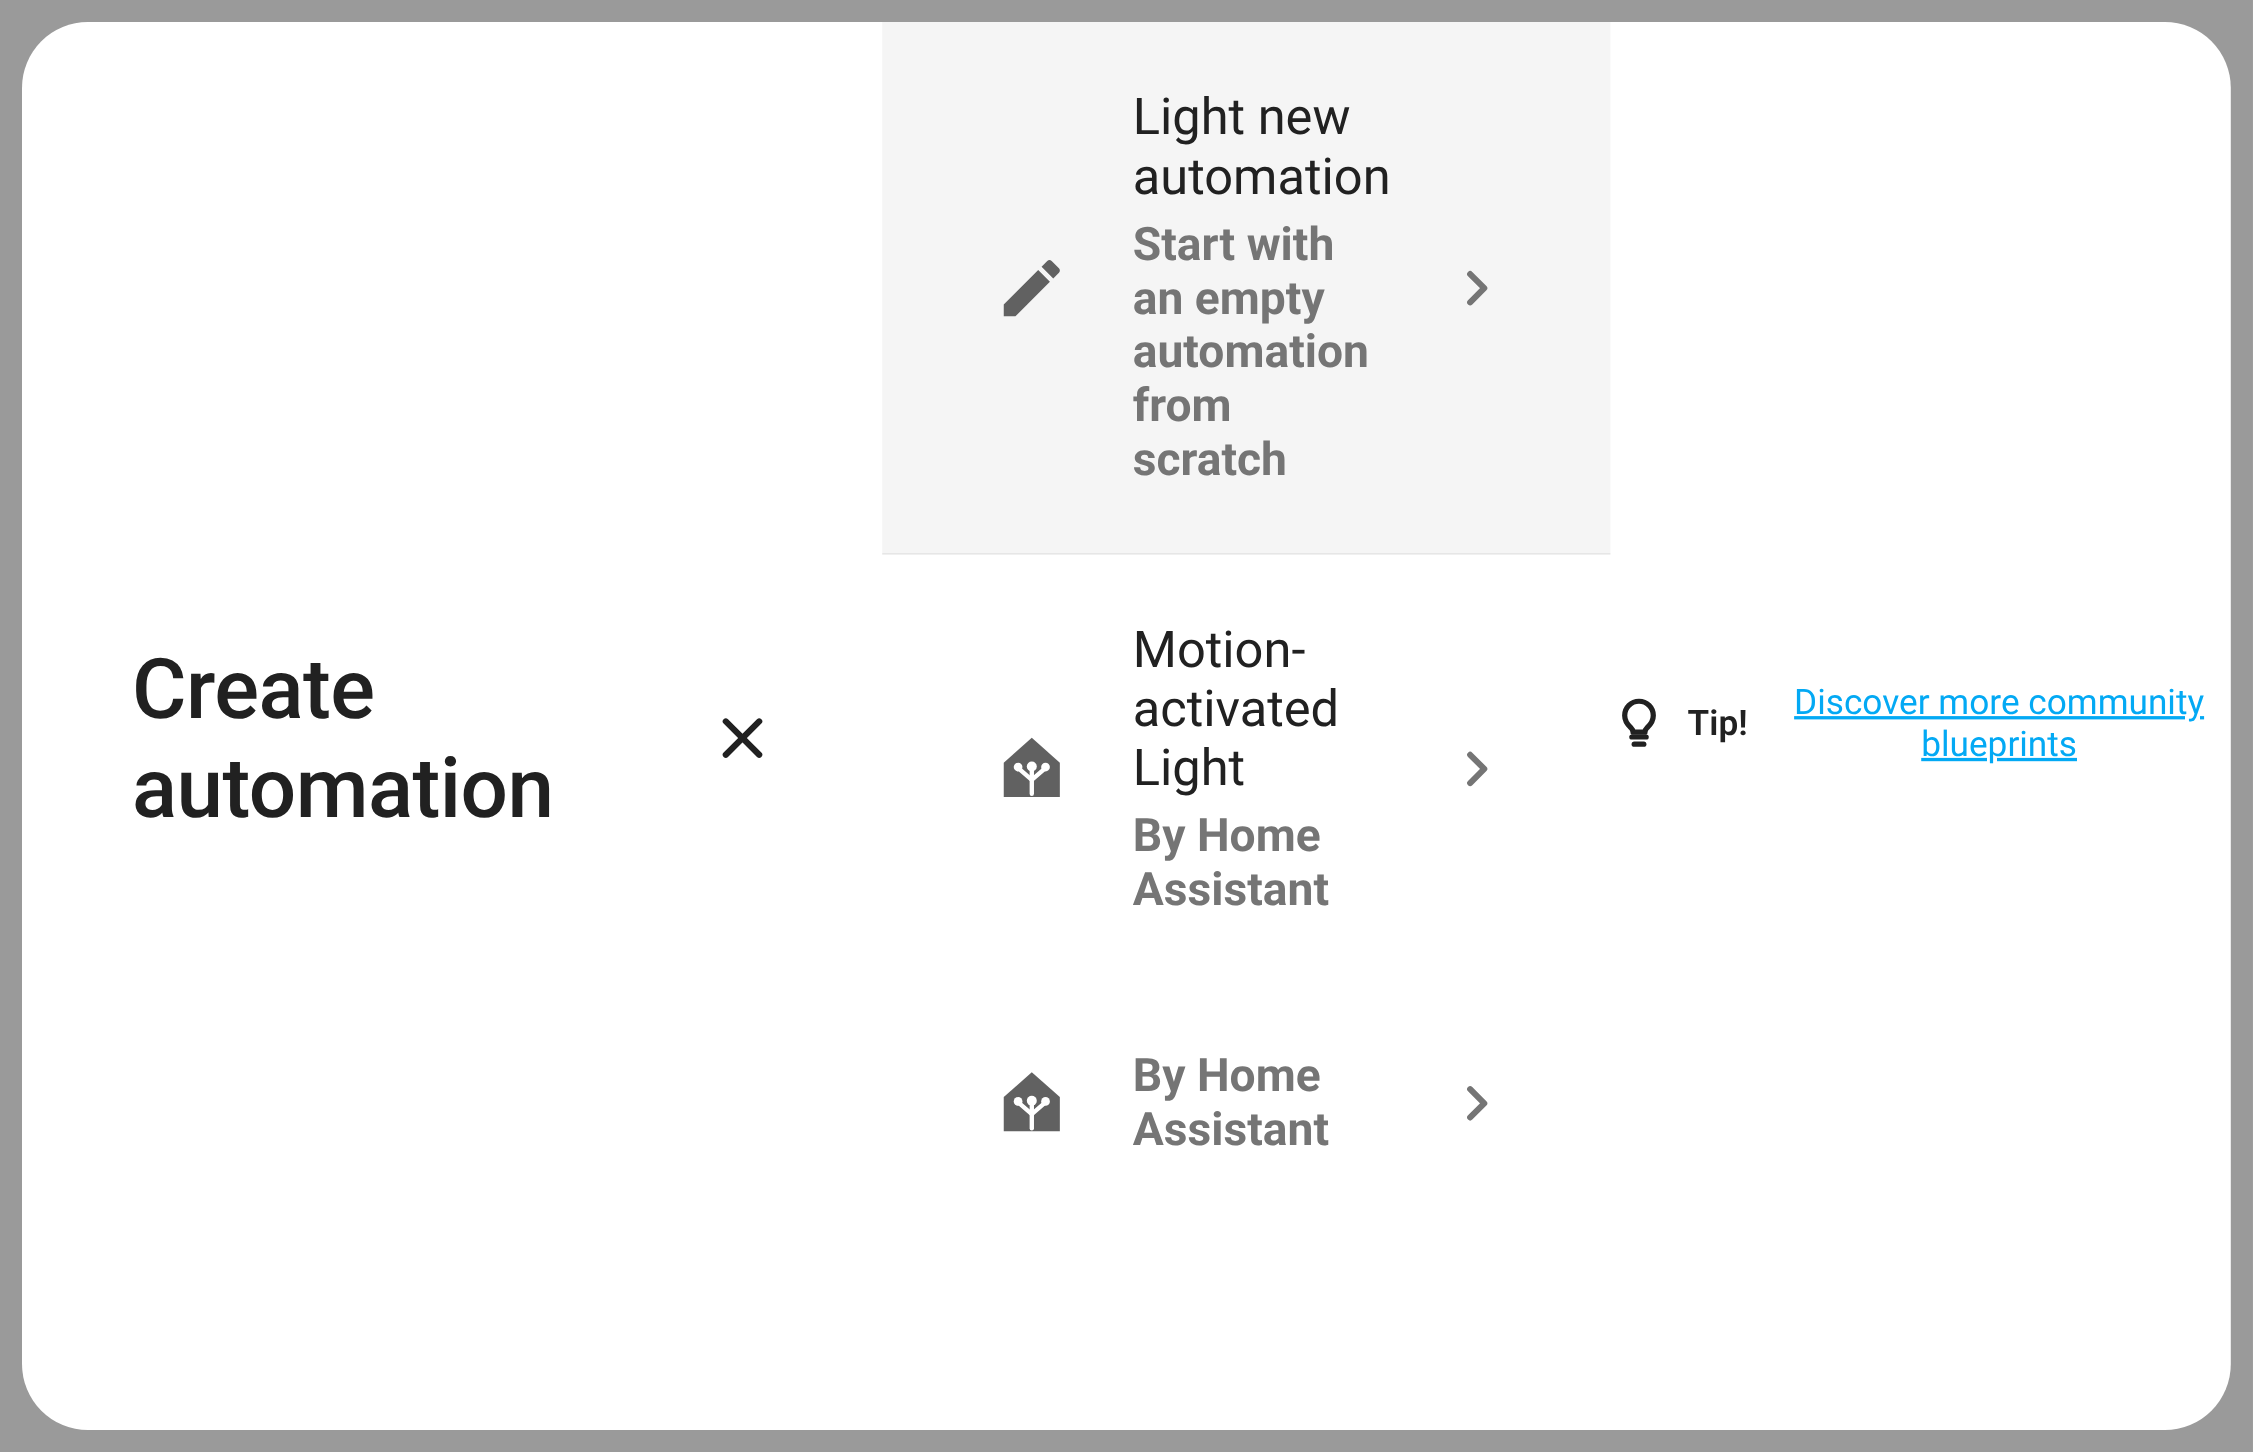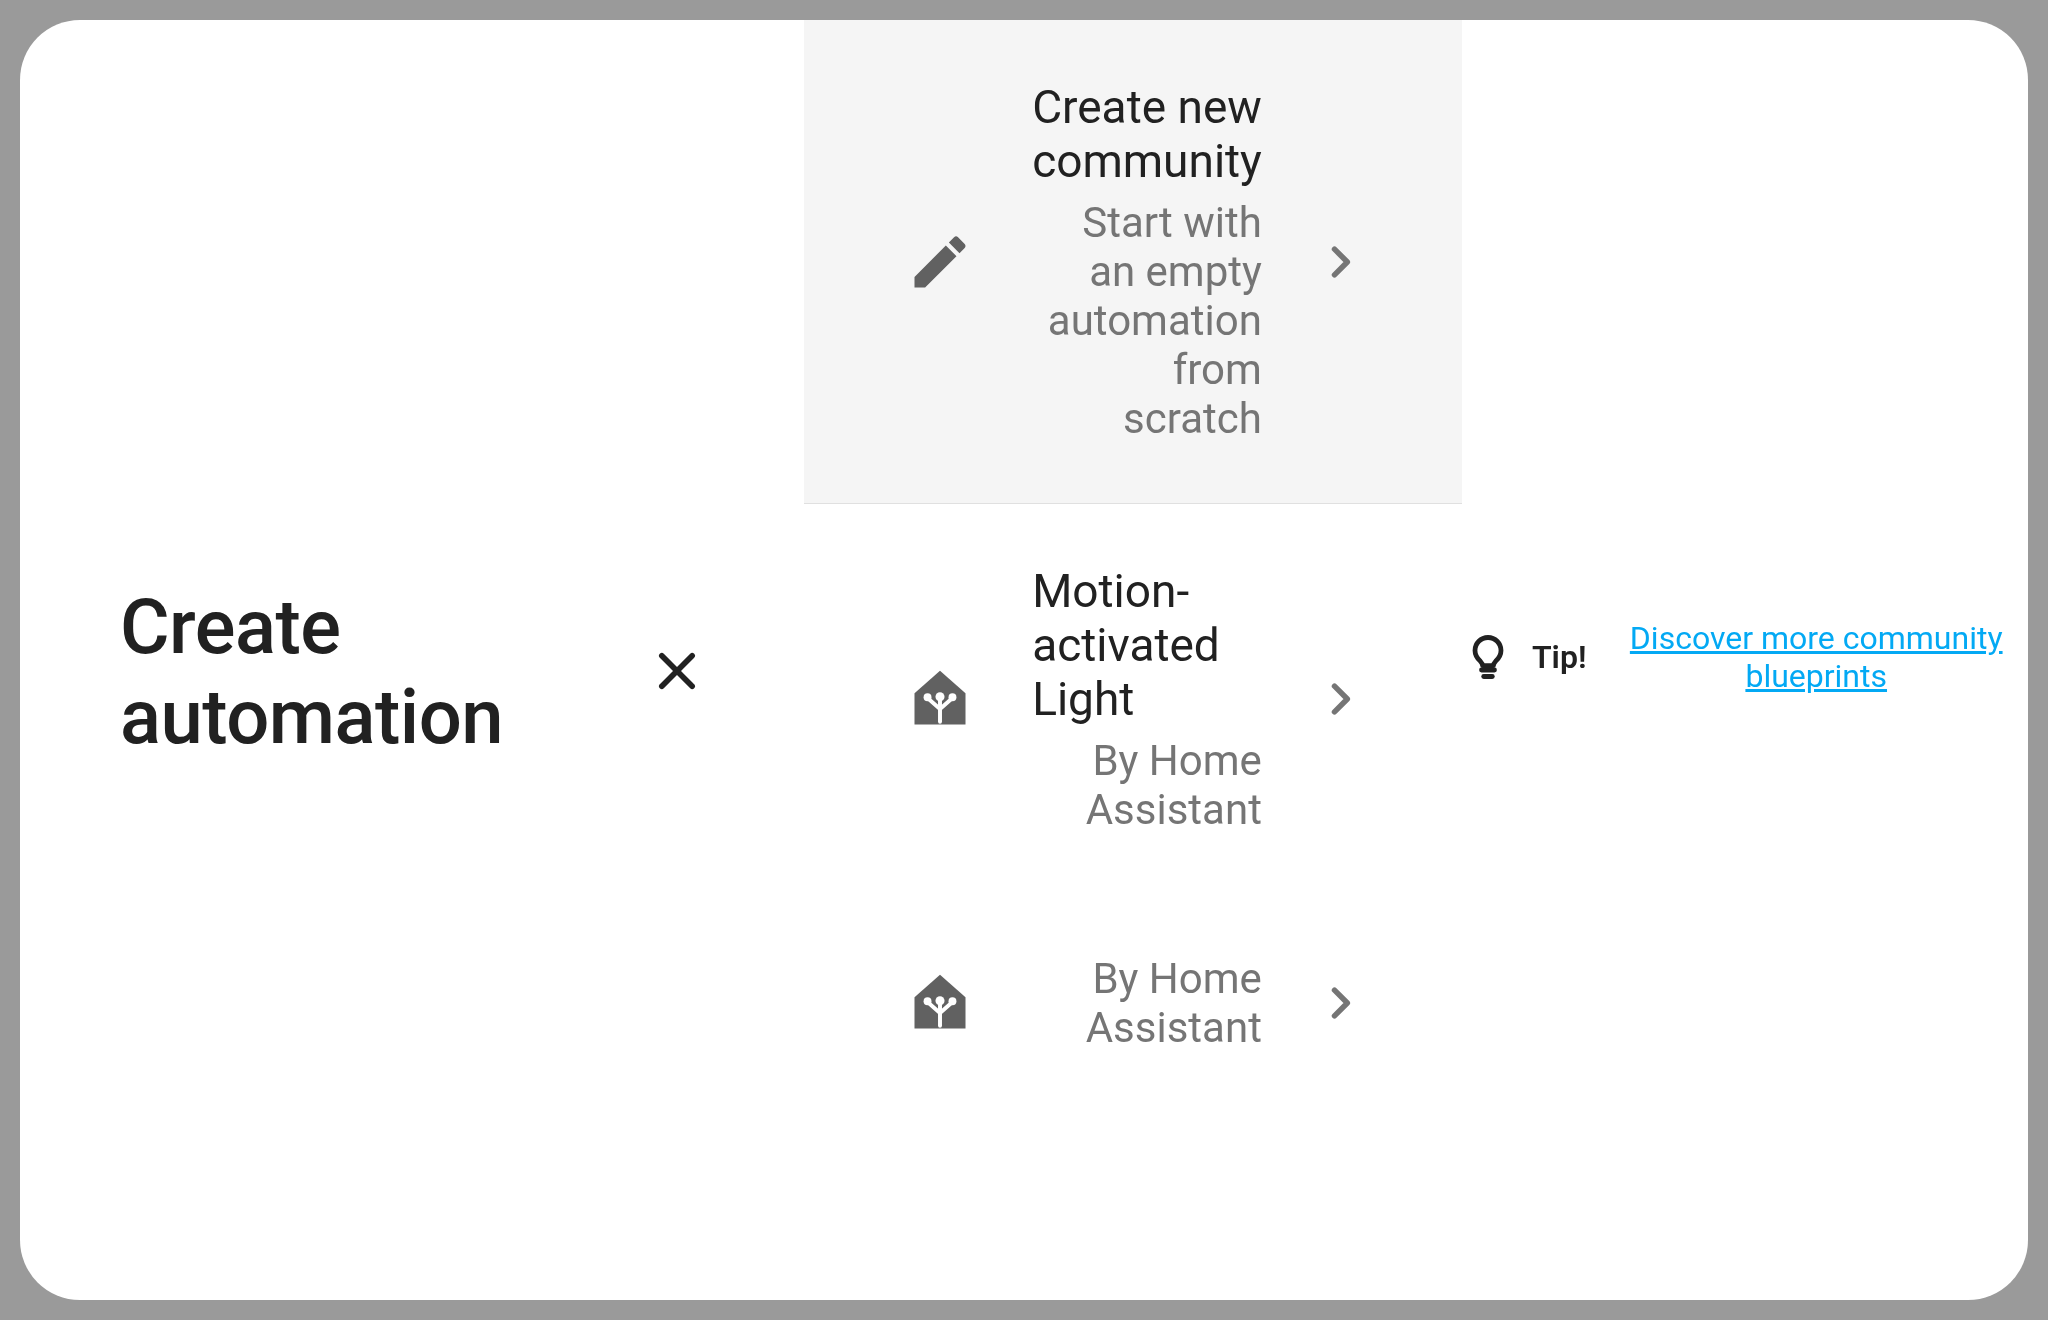--- a/index.html
+++ b/index.html
@@ -73,23 +73,22 @@
     flex-direction: column;
     gap: 10px;
   }
   .item-title {
     font-size: 46px;
     font-weight: 400;
     color: #212121;
   }
   .item-subtitle {
     font-size: 42px;
-    font-weight: 400;
+    font-weight: 700;
     color: #757575;
-    text-align: right;
   }
   .chevron {
     width: 44px;
     height: 44px;
     flex-shrink: 0;
     color: #757575;
   }
   .chevron svg { width: 44px; height: 44px; }
   .tip-bar {
     display: flex;
@@ -134,21 +133,21 @@
 
   <div class="list">
 
     <div class="list-item highlight">
       <div class="item-icon">
         <svg viewBox="0 0 24 24" fill="currentColor">
           <path d="M20.71 7.04c.39-.39.39-1.02 0-1.41l-2.34-2.34a.996.996 0 0 0-1.41 0l-1.83 1.83 3.75 3.75 1.83-1.83zM3 17.25V21h3.75L17.81 9.94l-3.75-3.75L3 17.25z"></path>
         </svg>
       </div>
       <div class="item-text">
-        <div class="item-title">Create new community</div>
+        <div class="item-title">Light new automation</div>
         <div class="item-subtitle">Start with an empty automation from scratch</div>
       </div>
       <div class="chevron">
         <svg viewBox="0 0 24 24" fill="none" stroke="currentColor" stroke-width="3" stroke-linecap="round" stroke-linejoin="round">
           <polyline points="9 5 16 12 9 19"></polyline>
         </svg>
       </div>
     </div>
 
     <div class="list-item">

